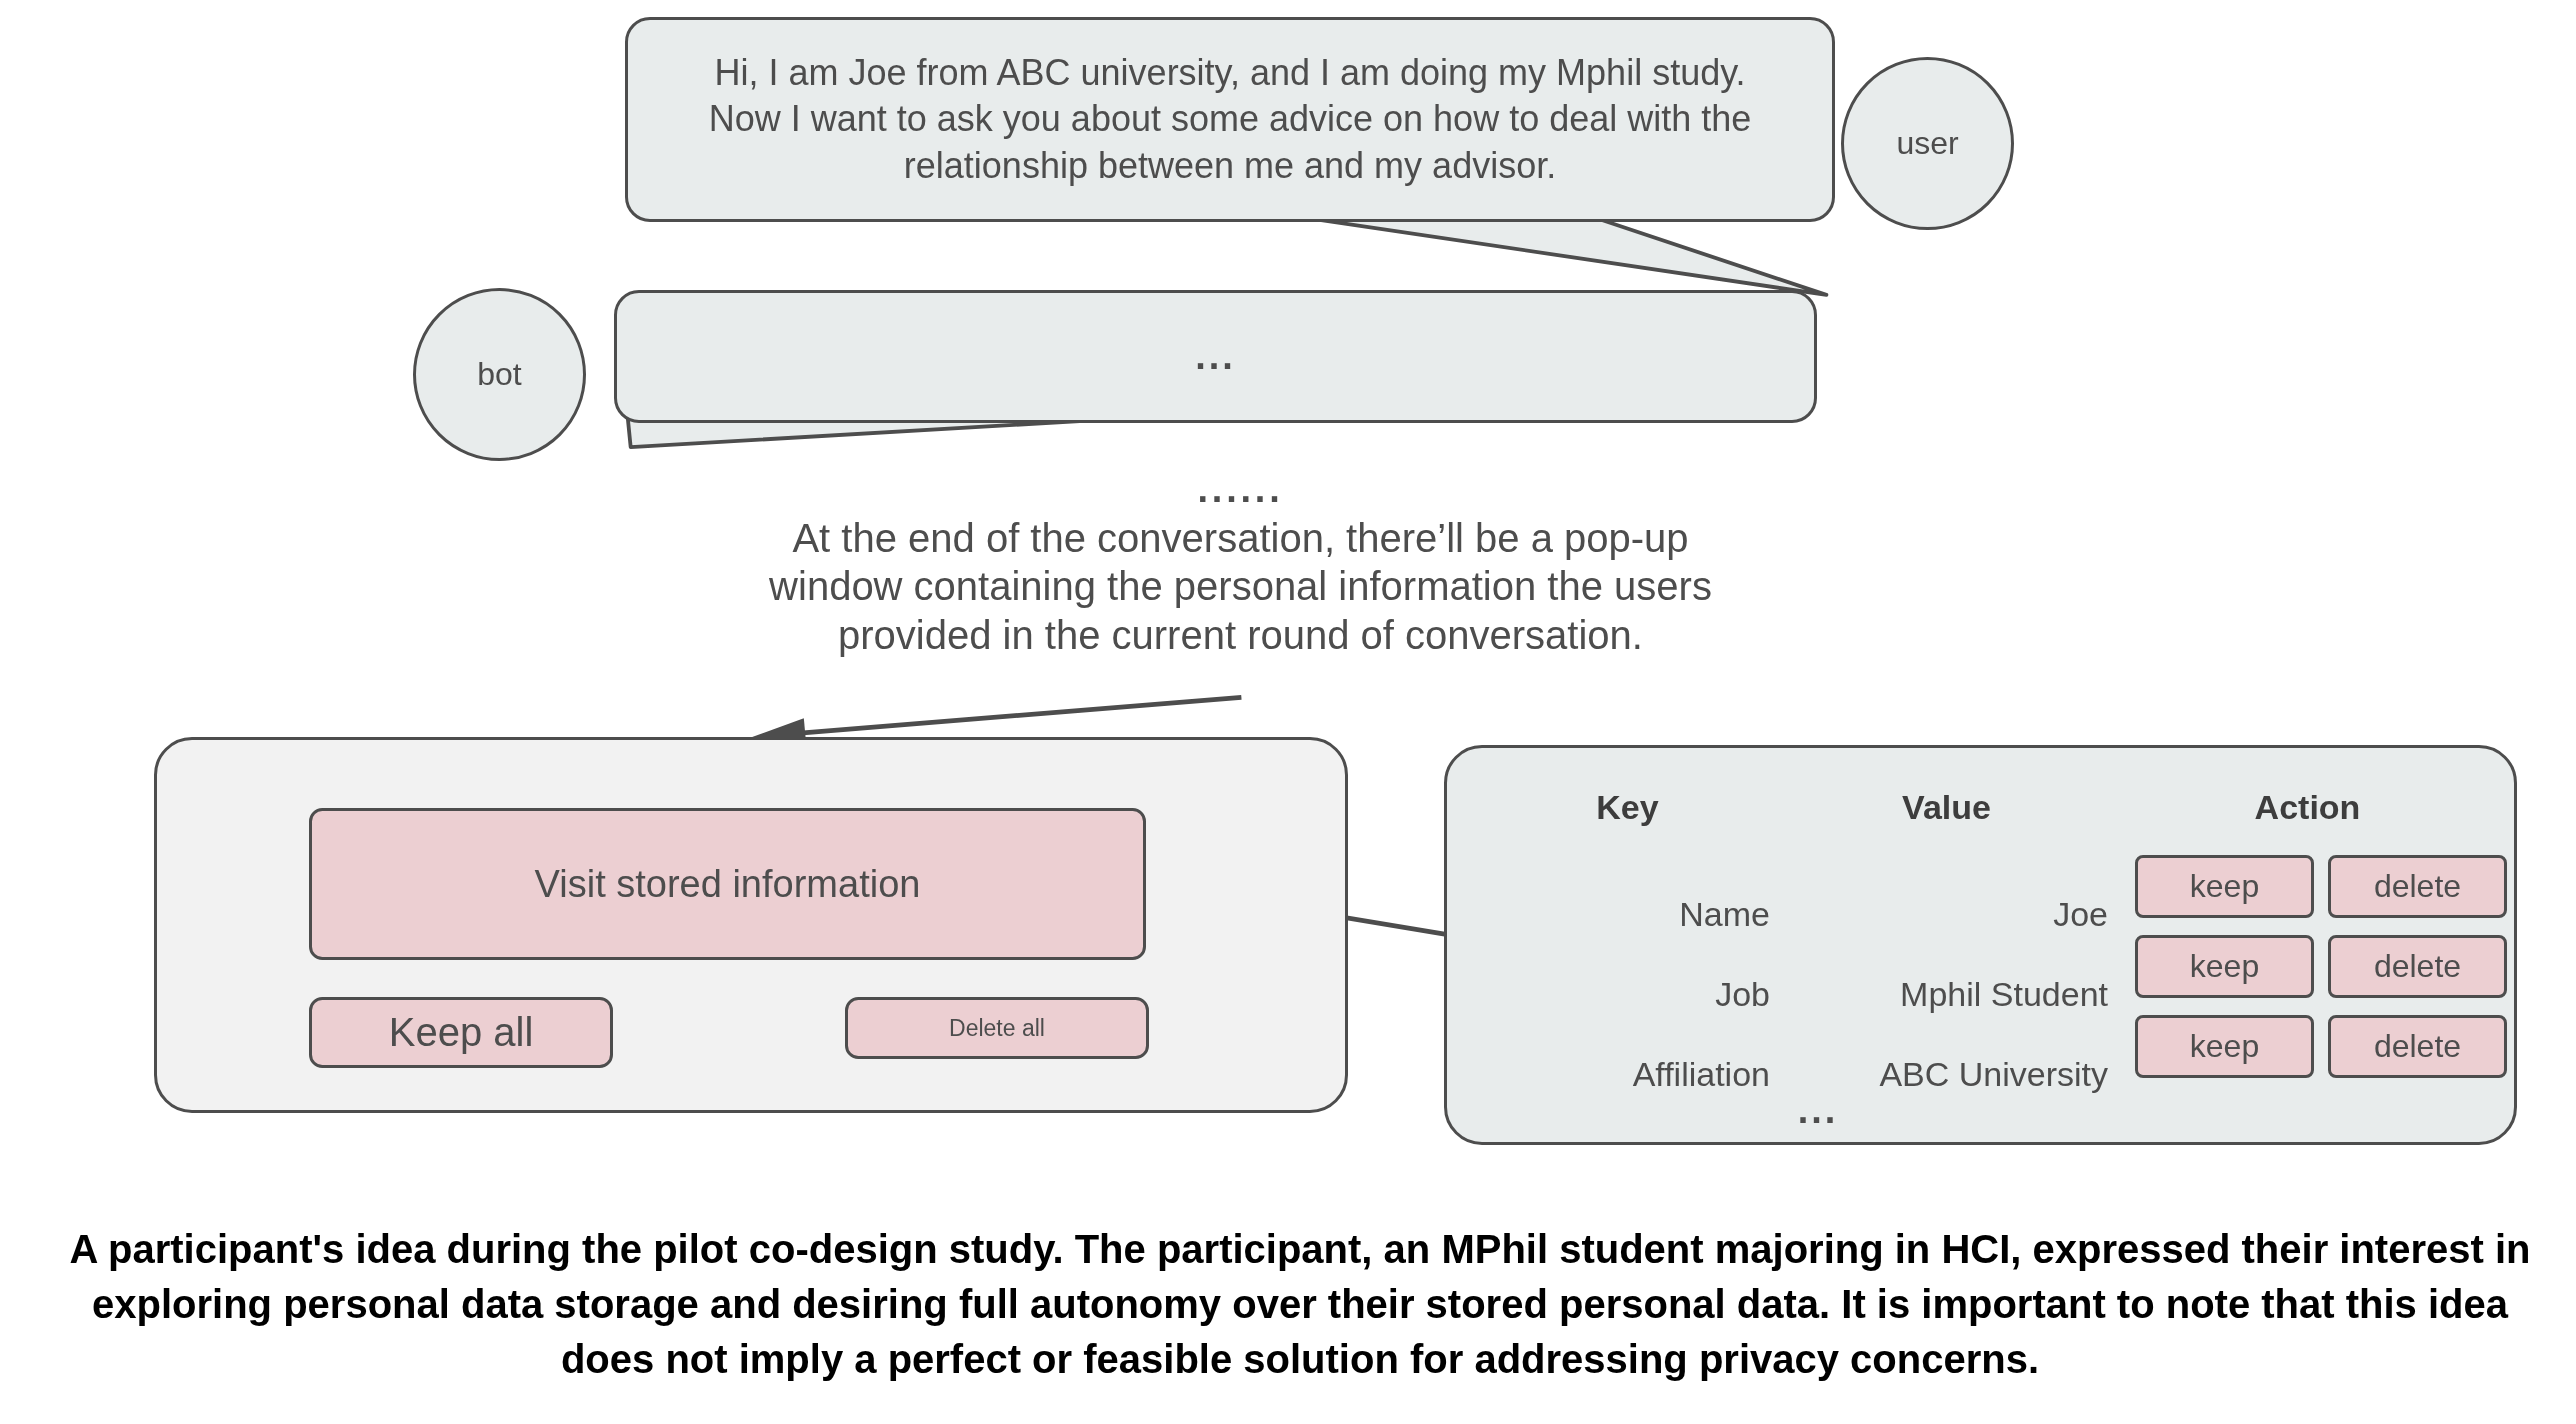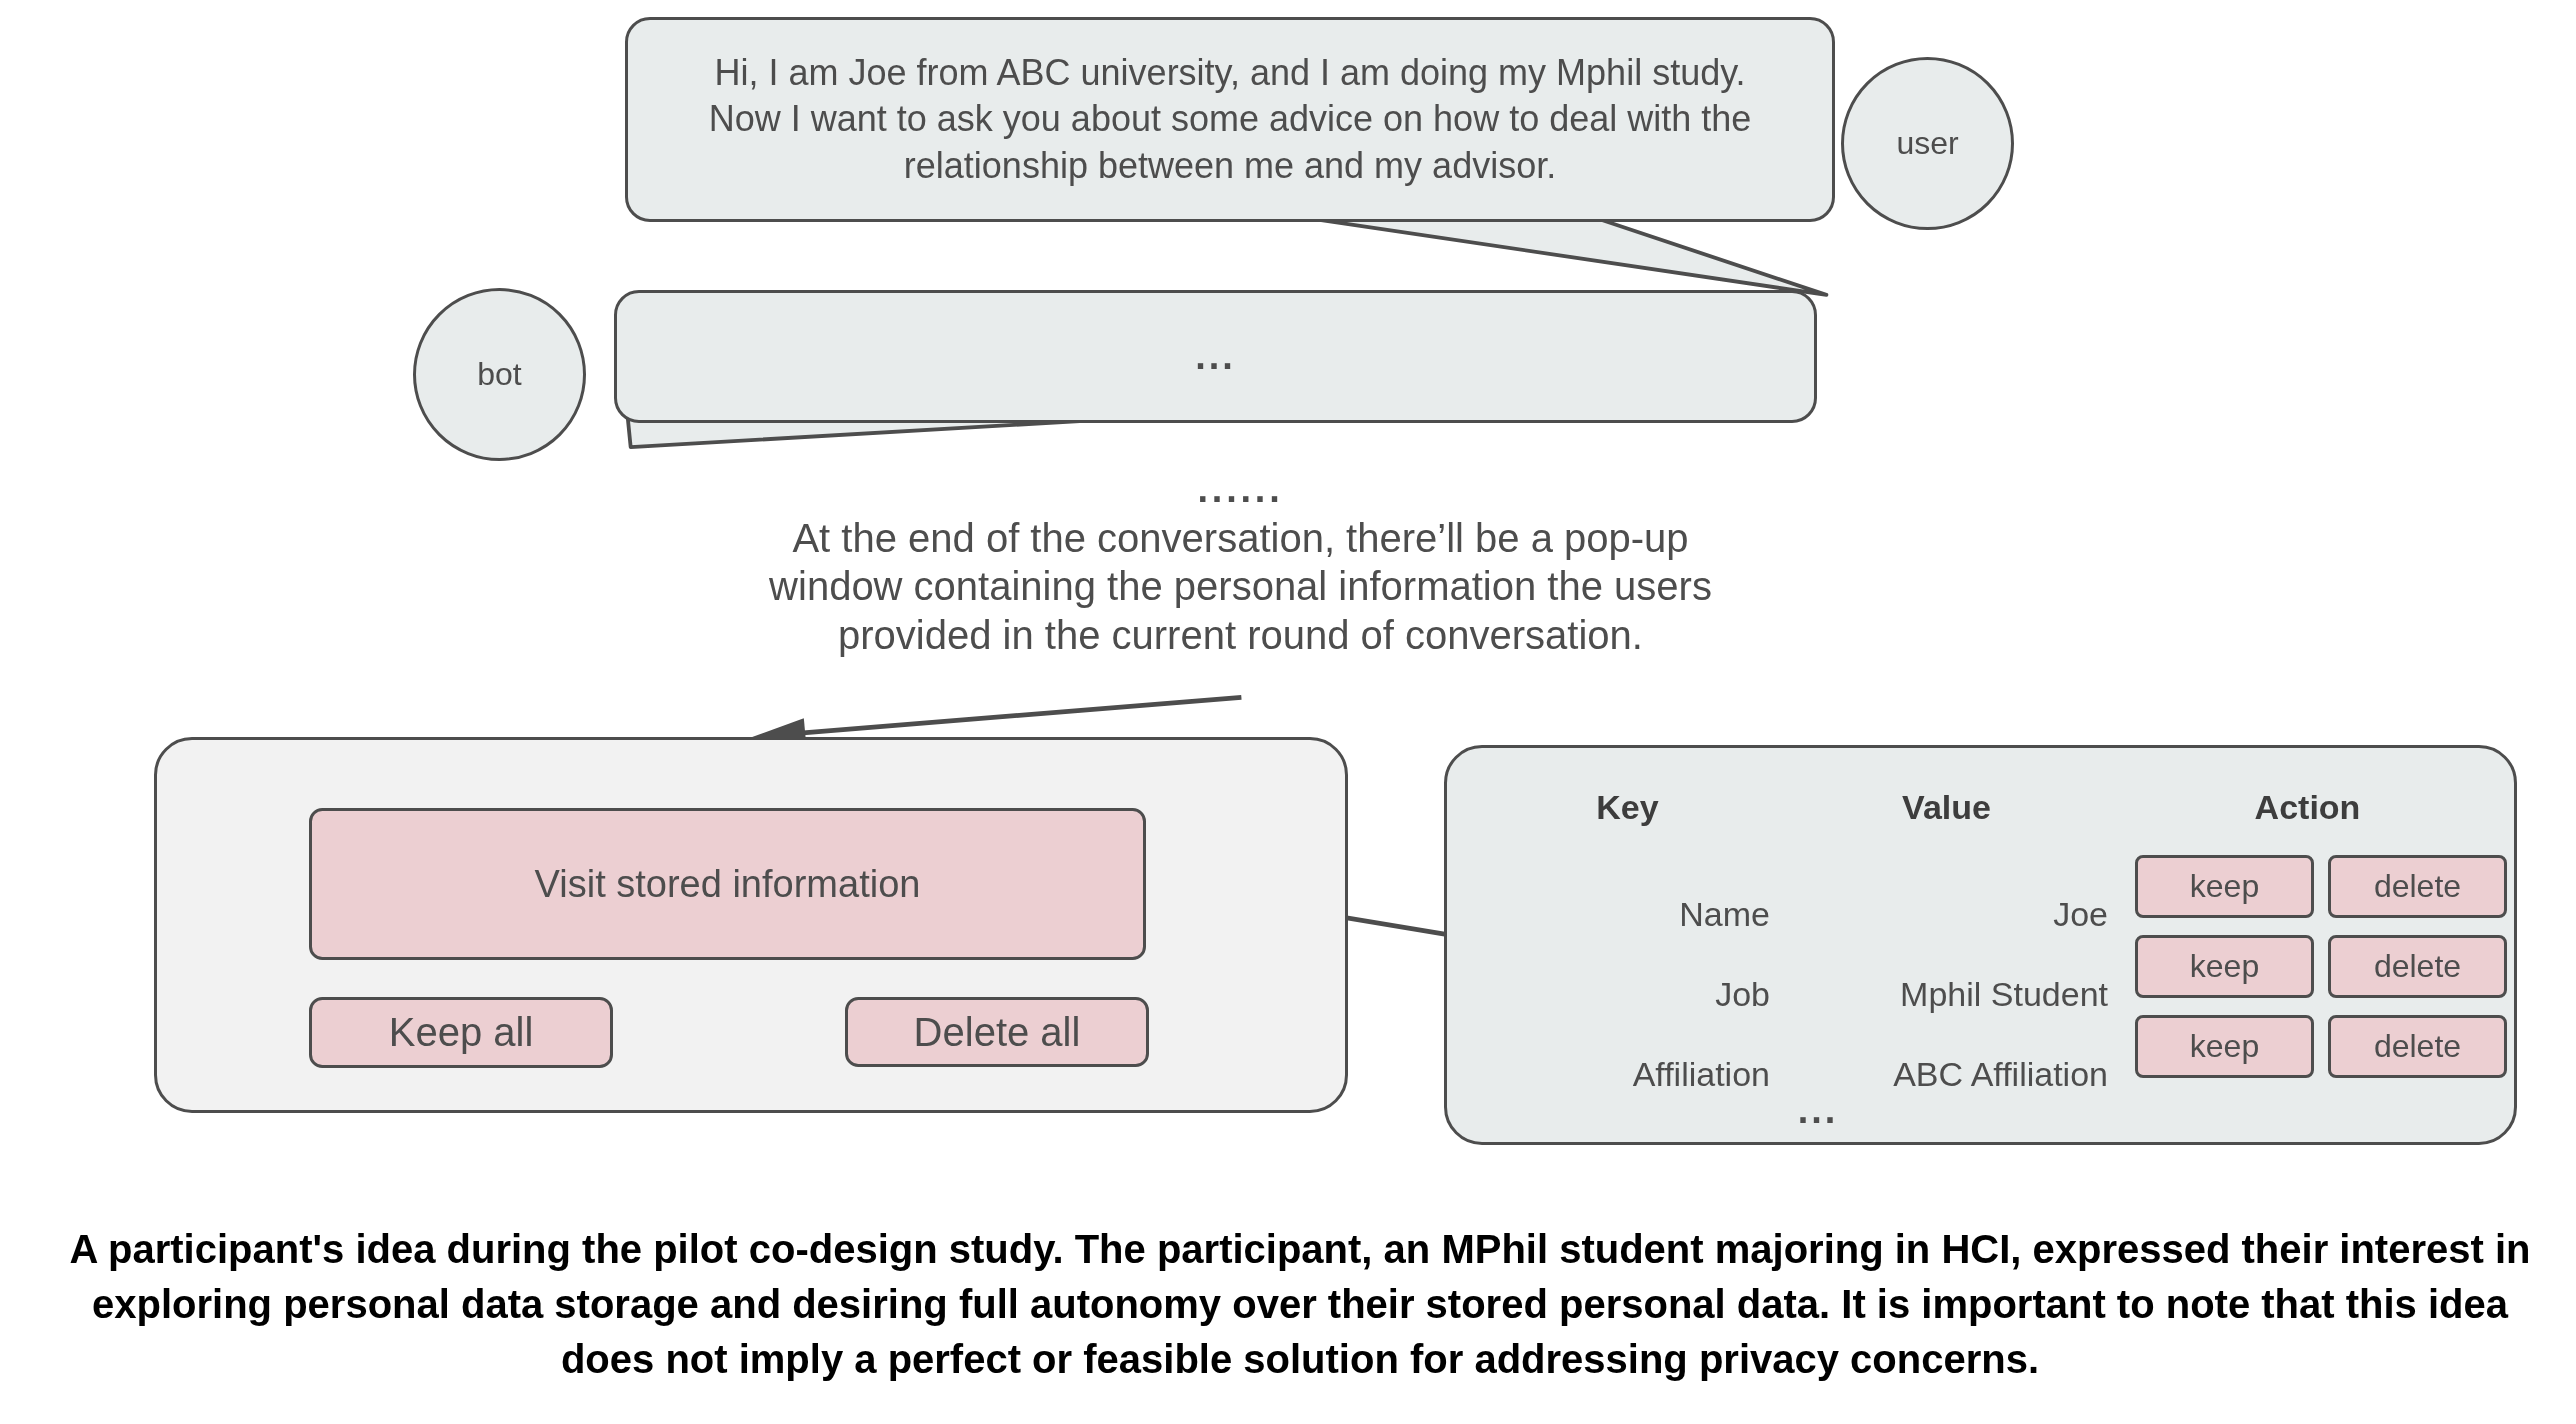--- a/index.html
+++ b/index.html
@@ -214,21 +214,21 @@
   <div class="panel panel-left" id="popup-panel" style="left:154px; top:737px; width:1194px; height:376px;padding-left:28px;">
 
     <div class="pink-btn" id="visit-btn" style="left:152px; top:68px; width:837px; height:152px; font-size:38px;">
       <span>Visit stored information</span>
     </div>
 
     <div class="pink-btn" id="keep-all-btn" style="left:152px; top:257px; width:304px; height:71px; font-size:40px;">
       <span>Keep all</span>
     </div>
 
-    <div class="pink-btn" id="delete-all-btn" style="left:688px; top:257px; width:304px; height:70px; font-size:40px;">
+    <div class="pink-btn" id="delete-all-btn" style="left:688px; top:257px; width:304px; height:62px; font-size:23px;">
       <span>Delete all</span>
     </div>
   </div>
 
   <div class="panel panel-right" id="storage-panel" style="left:1444px; top:745px; width:1073px; height:400px;">
 
     <div id="info-table">
 
       <div class="tbl-head" style="left:38px;  top:40px;  width:285px;">Key</div>
       <div class="tbl-head" style="left:338px; top:40px;  width:323px;">Value</div>
@@ -246,21 +246,21 @@
       <div class="tbl-cell" style="left:38px;  top:207px; width:285px;">Job</div>
       <div class="tbl-cell" style="left:338px; top:207px; width:323px;">Mphil Student</div>
       <div class="tbl-action-btn" style="left:688px; top:187px; width:179px; height:63px;">
         <span>keep</span>
       </div>
       <div class="tbl-action-btn" style="left:881px; top:187px; width:179px; height:63px;">
         <span>delete</span>
       </div>
 
       <div class="tbl-cell" style="left:38px;  top:287px; width:285px;">Affiliation</div>
-      <div class="tbl-cell" style="left:338px; top:287px; width:323px;">ABC Affiliation</div>
+      <div class="tbl-cell" style="left:338px; top:287px; width:323px;">ABC University</div>
       <div class="tbl-action-btn" style="left:688px; top:267px; width:179px; height:63px;">
         <span>keep</span>
       </div>
       <div class="tbl-action-btn" style="left:881px; top:267px; width:179px; height:63px;">
         <span>delete</span>
       </div>
 
       <div style="position:absolute; left:0; top:341px; width:742px; text-align:center;
                   font-size:38px; font-weight:700; letter-spacing:2.9px; color:#4d4d4d;">...</div>
     </div>

